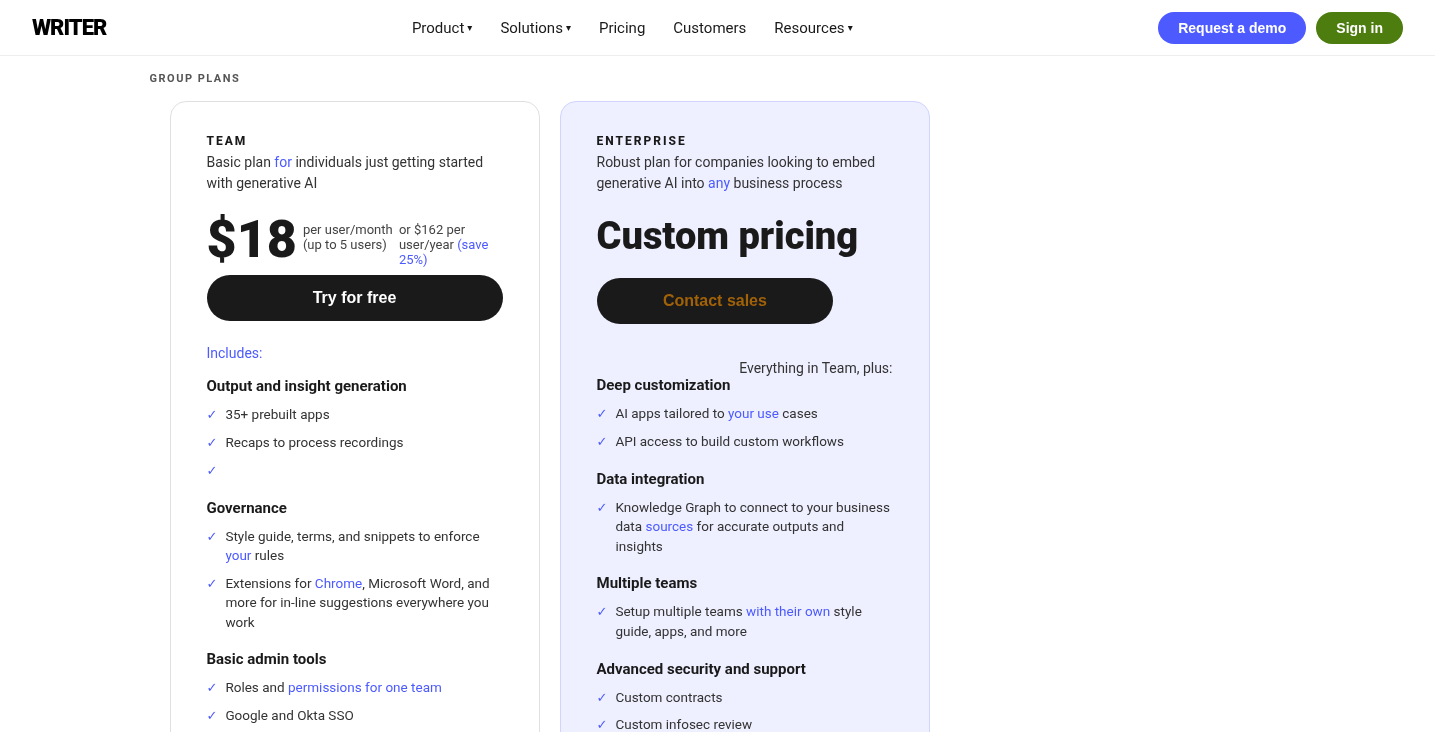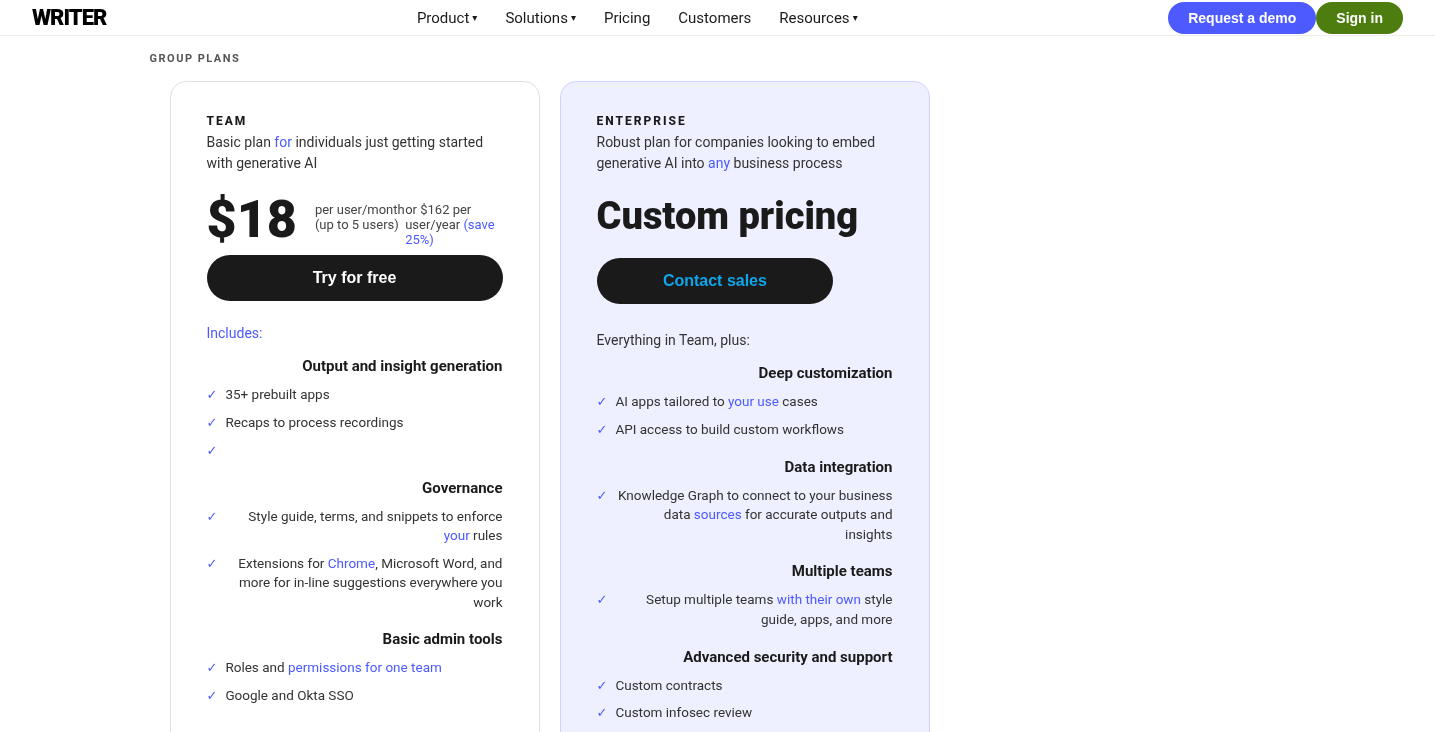--- a/index.html
+++ b/index.html
@@ -10,21 +10,21 @@
       min-height: 732px;
       overflow-x: hidden;
     }
 
     
     nav {
       display: flex;
       align-items: center;
       justify-content: space-between;
       padding: 0 32px;
-      height: 36px;
+      height: 56px;
       border-bottom: 1px solid #eee;
     }
     .nav-logo {
       font-size: 22px;
       font-weight: 900;
       letter-spacing: -1px;
       color: #000;
     }
     .nav-links {
       display: flex;
@@ -39,20 +39,21 @@
       display: flex;
       align-items: center;
       gap: 3px;
     }
     .nav-link .chevron {
       font-size: 10px;
     }
     .nav-cta-group {
       display: flex;
       align-items: center;
+      gap: 10px;
     }
     .btn-request-demo {
       background: #4c5aff;
       color: #fff;
       border: none;
       border-radius: 24px;
       padding: 8px 20px;
       font-size: 14px;
       font-weight: 600;
       cursor: pointer;
@@ -123,21 +124,21 @@
     }
     .plan-tagline a, .plan-tagline span.link {
       color: #4c5aff;
       text-decoration: none;
     }
 
     
     .price-row {
       display: flex;
       align-items: flex-start;
-      gap: 18px;
+      gap: 6px;
       margin-bottom: 8px;
     }
     .price-big {
       font-size: 52px;
       font-weight: 900;
       line-height: 1;
       color: #1a1a1a;
     }
     .price-detail {
       display: flex;
@@ -173,47 +174,46 @@
       font-size: 16px;
       font-weight: 600;
       cursor: pointer;
       text-align: center;
       margin-bottom: 24px;
     }
     .btn-contact {
       display: block;
       width: 80%;
       background: #1a1a1a;
-      color: #0ea5e9;
+      color: #a16207;
       border: none;
       border-radius: 32px;
       padding: 14px;
       font-size: 16px;
       font-weight: 600;
       cursor: pointer;
       text-align: center;
-      margin-bottom: 28px;
+      margin-bottom: 36px;
     }
 
     
     .includes-label {
       font-size: 14px;
       color: #555;
       margin-bottom: 16px;
     }
     .includes-label span { color: #4c5aff; }
     .everything-label {
       font-size: 14px;
       color: #333;
-      margin-bottom: 16px;
+      text-align: right;
     }
 
     .feature-section {
       margin-bottom: 18px;
-      text-align: right;
     }
     .feature-section-title {
       font-size: 15px;
       font-weight: 700;
       color: #1a1a1a;
       margin-bottom: 10px;
     }
     .feature-list {
       list-style: none;
       display: flex;

